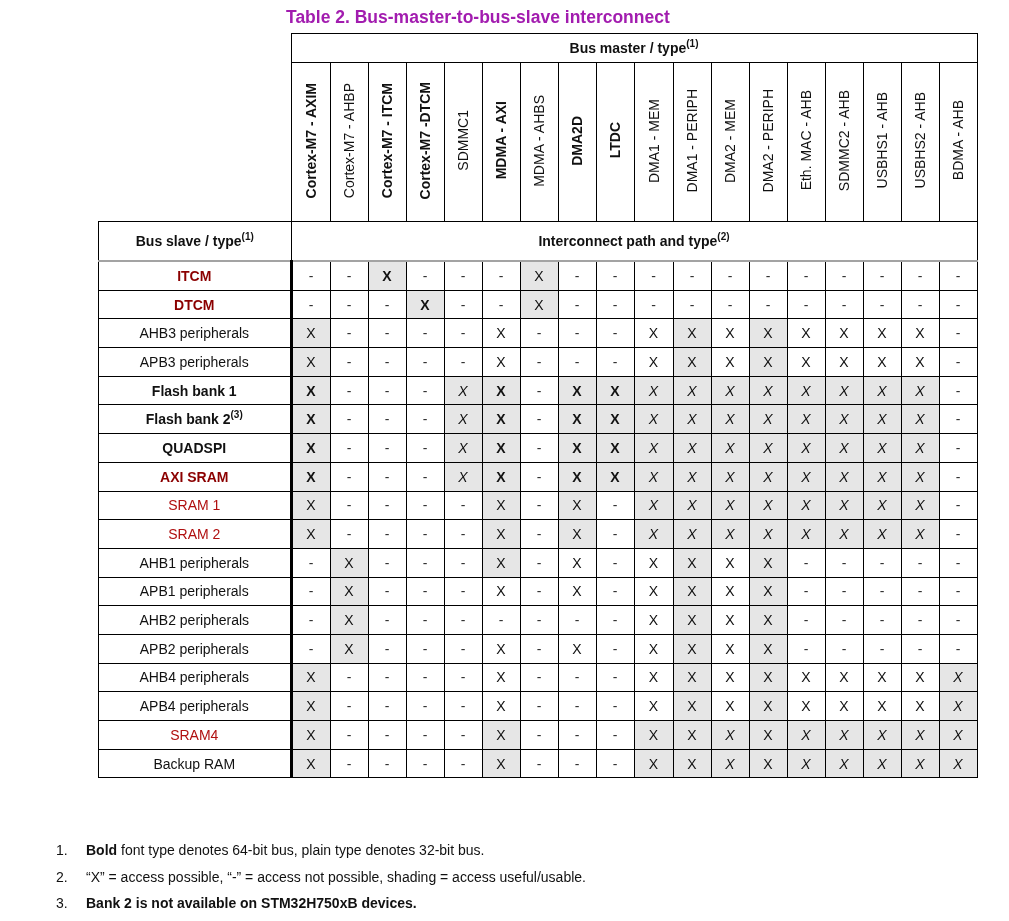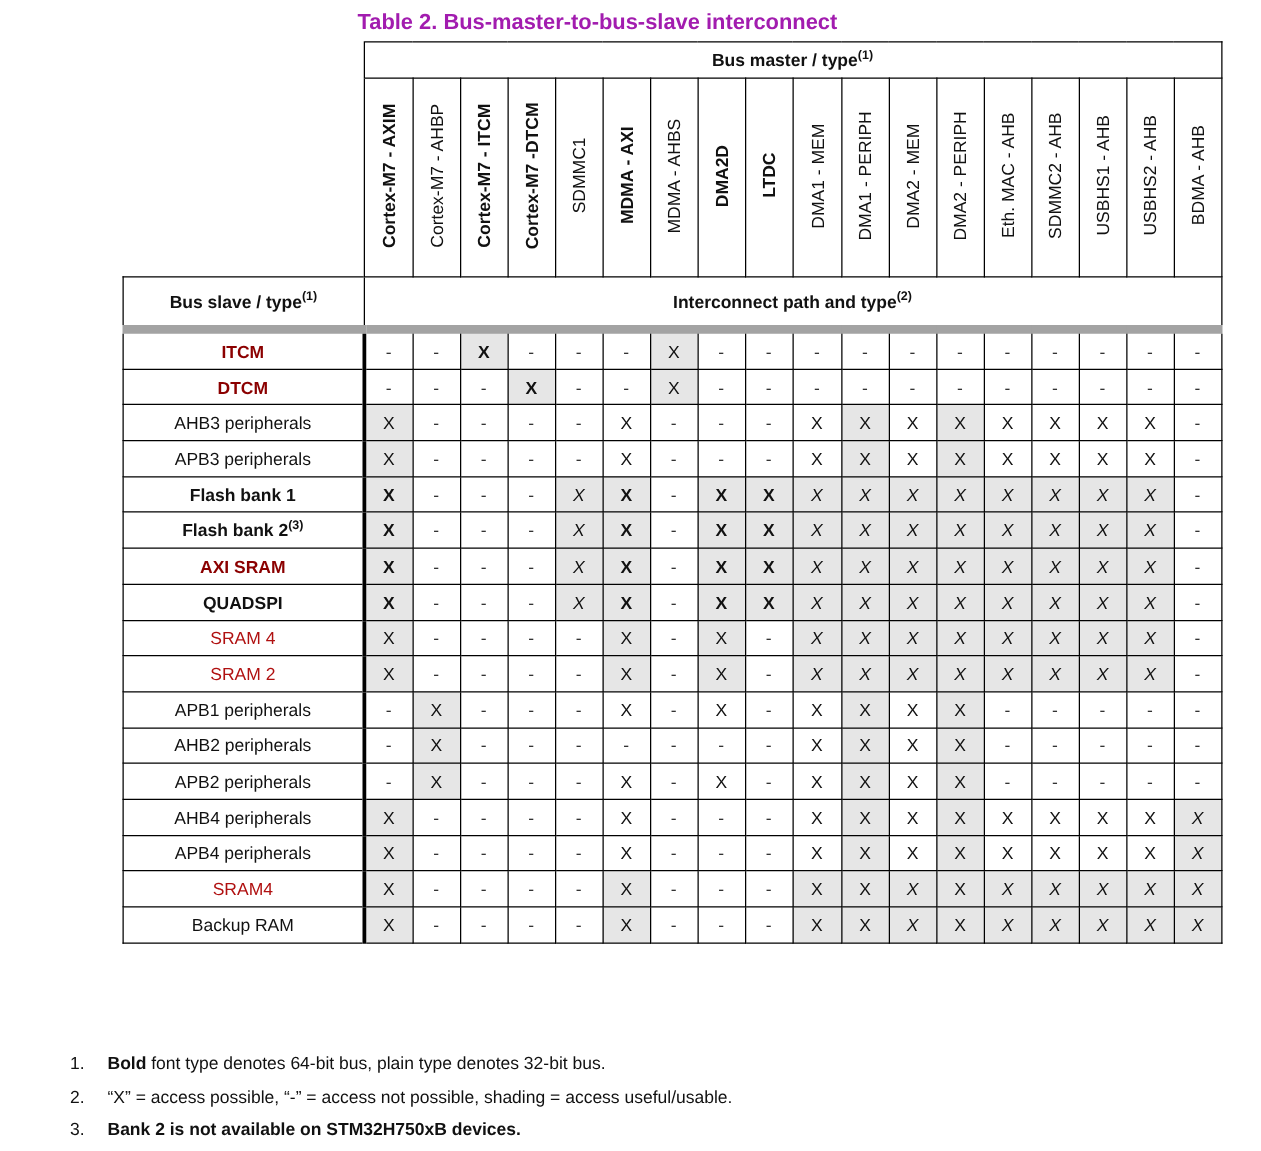--- a/index.html
+++ b/index.html
@@ -7,21 +7,21 @@
   .title { position:absolute; left:286px; top:7px; font-size:17.5px; font-weight:bold; color:#a21caf; }
   table.grid { position:absolute; left:54px; top:33px; border-collapse:collapse; table-layout:fixed;margin-left:44px; }
   table.grid td, table.grid th { border:1px solid #000; padding:0; text-align:center; vertical-align:middle; font-size:14px; }
   th.blank { border:none !important; border-right:1.5px solid #000 !important; background:#fff; }
   th.master { height:28px; font-weight:bold; font-size:15px; }
   th.colhead { height:158px; font-weight:normal; font-size:15px; }
   th.colhead.bold { font-weight:bold; }
   .rot { writing-mode:vertical-rl; transform:rotate(180deg); white-space:nowrap; display:inline-block; }
   th.slavehdr { height:38px; font-weight:bold; font-size:15px; }
   th.pathhdr { font-weight:bold; font-size:15px; }
-  tr.hdr-bottom th { border-bottom:7px solid #a3a3a3; }
+  tr.hdr-bottom th { border-bottom:2px solid #a3a3a3; }
   td.rowlabel { font-size:16px; height:27.7px; border-right:3.5px solid #000 !important; }
   td.rowlabel.bold { font-weight:bold; }
   td.rowlabel.red { color:#8b0000; }
   td.rowlabel.red.plain { color:#b01010; }
   td.cell { width:37px; font-size:14px; }
   td.cell.sh { background:#e6e6e6; }
   td.cell.b { font-weight:bold; }
   td.cell.i { font-style:italic; font-family:"Liberation Sans", sans-serif; }
   td.cell.dash { color:#333; }
   sup { font-size:10px; vertical-align:super; line-height:0; }
@@ -194,20 +194,41 @@
         <td class="cell sh i">X</td>
         <td class="cell sh i">X</td>
         <td class="cell sh i">X</td>
         <td class="cell sh i">X</td>
         <td class="cell sh i">X</td>
         <td class="cell sh i">X</td>
         <td class="cell sh i">X</td>
         <td class="cell dash">-</td>
       </tr>
       <tr>
+        <td class="rowlabel bold"><span>QUADSPI</span></td>
+        <td class="cell sh b">X</td>
+        <td class="cell dash">-</td>
+        <td class="cell dash">-</td>
+        <td class="cell dash">-</td>
+        <td class="cell sh i">X</td>
+        <td class="cell sh b">X</td>
+        <td class="cell dash">-</td>
+        <td class="cell sh b">X</td>
+        <td class="cell sh b">X</td>
+        <td class="cell sh i">X</td>
+        <td class="cell sh i">X</td>
+        <td class="cell sh i">X</td>
+        <td class="cell sh i">X</td>
+        <td class="cell sh i">X</td>
+        <td class="cell sh i">X</td>
+        <td class="cell sh i">X</td>
+        <td class="cell sh i">X</td>
+        <td class="cell dash">-</td>
+      </tr>
+      <tr>
         <td class="rowlabel bold red"><span>AXI SRAM</span></td>
         <td class="cell sh b">X</td>
         <td class="cell dash">-</td>
         <td class="cell dash">-</td>
         <td class="cell dash">-</td>
         <td class="cell sh i">X</td>
         <td class="cell sh b">X</td>
         <td class="cell dash">-</td>
         <td class="cell sh b">X</td>
         <td class="cell sh b">X</td>
@@ -215,42 +236,21 @@
         <td class="cell sh i">X</td>
         <td class="cell sh i">X</td>
         <td class="cell sh i">X</td>
         <td class="cell sh i">X</td>
         <td class="cell sh i">X</td>
         <td class="cell sh i">X</td>
         <td class="cell sh i">X</td>
         <td class="cell dash">-</td>
       </tr>
       <tr>
-        <td class="rowlabel bold"><span>QUADSPI</span></td>
-        <td class="cell sh b">X</td>
-        <td class="cell dash">-</td>
-        <td class="cell dash">-</td>
-        <td class="cell dash">-</td>
-        <td class="cell sh i">X</td>
-        <td class="cell sh b">X</td>
-        <td class="cell dash">-</td>
-        <td class="cell sh b">X</td>
-        <td class="cell sh b">X</td>
-        <td class="cell sh i">X</td>
-        <td class="cell sh i">X</td>
-        <td class="cell sh i">X</td>
-        <td class="cell sh i">X</td>
-        <td class="cell sh i">X</td>
-        <td class="cell sh i">X</td>
-        <td class="cell sh i">X</td>
-        <td class="cell sh i">X</td>
-        <td class="cell dash">-</td>
-      </tr>
-      <tr>
-        <td class="rowlabel red plain"><span>SRAM 4</span></td>
+        <td class="rowlabel red plain"><span>SRAM 1</span></td>
         <td class="cell sh">X</td>
         <td class="cell dash">-</td>
         <td class="cell dash">-</td>
         <td class="cell dash">-</td>
         <td class="cell dash">-</td>
         <td class="cell sh">X</td>
         <td class="cell dash">-</td>
         <td class="cell sh">X</td>
         <td class="cell dash">-</td>
         <td class="cell sh i">X</td>
@@ -275,20 +275,41 @@
         <td class="cell sh">X</td>
         <td class="cell dash">-</td>
         <td class="cell sh i">X</td>
         <td class="cell sh i">X</td>
         <td class="cell sh i">X</td>
         <td class="cell sh i">X</td>
         <td class="cell sh i">X</td>
         <td class="cell sh i">X</td>
         <td class="cell sh i">X</td>
         <td class="cell sh i">X</td>
+        <td class="cell dash">-</td>
+      </tr>
+      <tr>
+        <td class="rowlabel"><span>AHB1 peripherals</span></td>
+        <td class="cell dash">-</td>
+        <td class="cell sh">X</td>
+        <td class="cell dash">-</td>
+        <td class="cell dash">-</td>
+        <td class="cell dash">-</td>
+        <td class="cell sh">X</td>
+        <td class="cell dash">-</td>
+        <td class="cell">X</td>
+        <td class="cell dash">-</td>
+        <td class="cell">X</td>
+        <td class="cell sh">X</td>
+        <td class="cell">X</td>
+        <td class="cell sh">X</td>
+        <td class="cell dash">-</td>
+        <td class="cell dash">-</td>
+        <td class="cell dash">-</td>
+        <td class="cell dash">-</td>
         <td class="cell dash">-</td>
       </tr>
       <tr>
         <td class="rowlabel"><span>APB1 peripherals</span></td>
         <td class="cell dash">-</td>
         <td class="cell sh">X</td>
         <td class="cell dash">-</td>
         <td class="cell dash">-</td>
         <td class="cell dash">-</td>
         <td class="cell">X</td>

